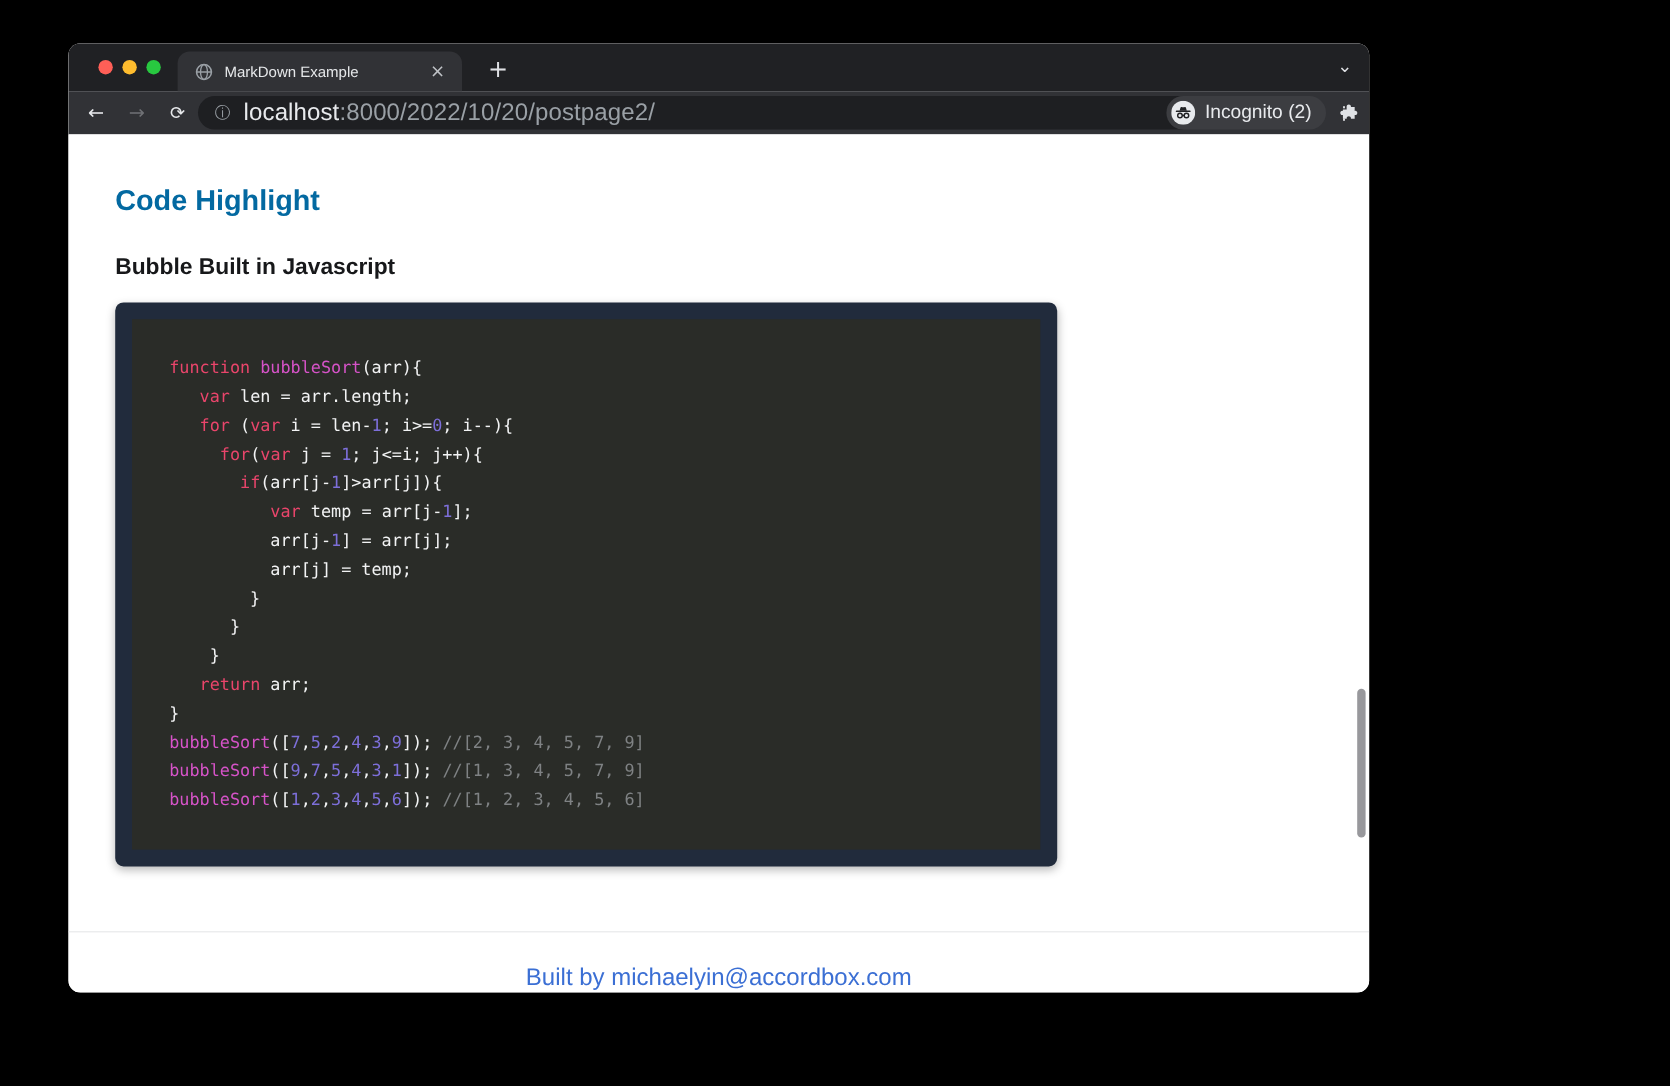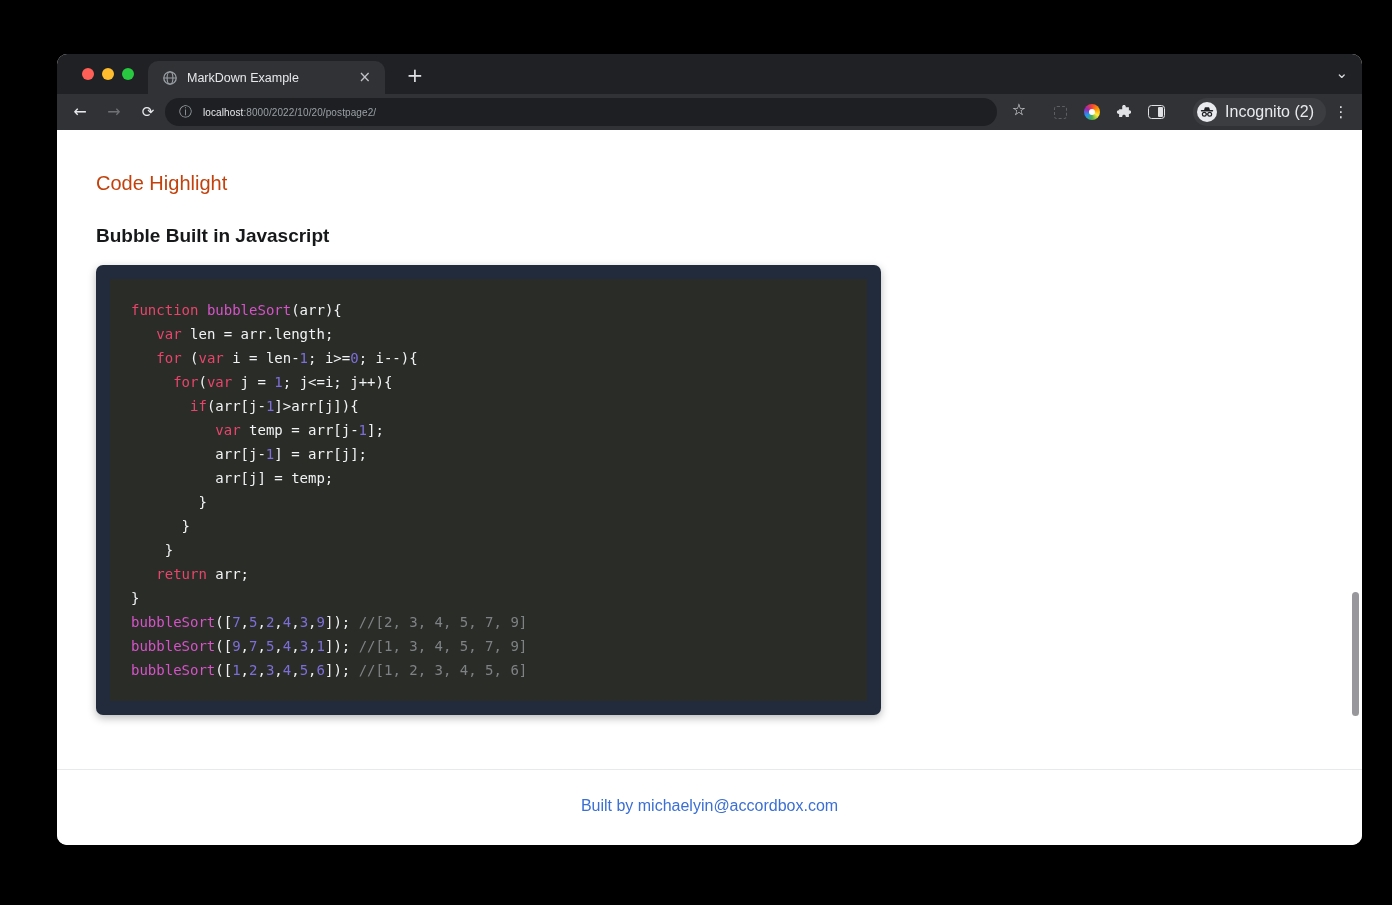--- a/index.html
+++ b/index.html
@@ -7,22 +7,22 @@
   body {
     width: 1392px; height: 905px;
     background: #000;
     font-family: "Liberation Sans", sans-serif;
     overflow: hidden;
     position: relative;
   }
 
   
   .window {
-    position: absolute; left: 57px; top: 54px;
-    width: 1305px; height: 791px;
+    position: absolute; left: 57px; top: 36px;
+    width: 1084px; height: 791px;
     border-radius: 10px;
     overflow: hidden;
     background: #fff;
     box-shadow: 0 20px 60px rgba(0,0,0,.6);
   }
 
   
   .tabstrip {
     position: relative;
     height: 40px;
@@ -86,21 +86,21 @@
     position: absolute; left: 108px; top: 4px;
     width: 832px; height: 28px;
     background: #1e1f22; border-radius: 14px;
     display: flex; align-items: center;
     padding: 0 14px;
   }
   .info-icon {
     color: #9aa0a6; font-size: 13px;
     font-family: "DejaVu Sans", sans-serif;
   }
-  .url { margin-left: 11px; font-size: 10px; letter-spacing: .1px; white-space: nowrap; }
+  .url { margin-left: 11px; font-size: 20px; letter-spacing: .1px; white-space: nowrap; }
   .url-host { color: #e8eaed; }
   .url-path { color: #9aa0a6; }
 
   .tb-icon { position: absolute; }
   .icon-star {
     left: 952px; top: 6px; width: 20px; height: 20px;
     color: #dfe1e5; font-size: 16px; line-height: 20px; text-align: center;
     font-family: "DejaVu Sans", sans-serif;
   }
   .icon-capture {
@@ -144,55 +144,55 @@
   }
 
   
   .content {
     position: absolute; top: 76px; left: 0; right: 0; bottom: 0;
     background: #fff;
   }
   .page { padding: 42px 39px 0 39px; }
   .page-title {
     margin: 0 0 30px;
-    font-size: 20px; font-weight: 400; color: #c2410c;
+    font-size: 24px; font-weight: 700; color: #0369a1;
   }
   .section-title {
     margin: 0 0 18px;
     font-size: 19px; font-weight: 700; color: #17181a;
   }
 
   .code-outer {
     width: 785px;
     background: var(--code-outer-bg);
     border-radius: 7px;
     padding: 14px;
     box-shadow: 0 3px 8px rgba(0,0,0,.28);
   }
   .code-inner {
     background: var(--code-inner-bg);
     padding: 13px 15px;
     overflow: hidden;
   }
   pre.code {
-    margin: 6px;
+    margin: 16px;
     font-family: "DejaVu Sans Mono", monospace;
     font-size: 14px; line-height: 24px;
     color: var(--syntax-plain);
     white-space: pre;
   }
   .tok-kw  { color: var(--syntax-keyword); }
   .tok-fn  { color: var(--syntax-function); }
   .tok-num { color: var(--syntax-number); }
   .tok-cm  { color: var(--syntax-comment); }
   .tok-pl  { color: var(--syntax-plain); }
 
   .footer-sep { border-top: 1px solid #e8e9ea; margin-top: 54px; }
   .site-footer { text-align: center; padding: 27px 0; }
-  .footer-link { color: var(--link); font-size: 16px; text-decoration: none; cursor: pointer; }
+  .footer-link { color: var(--link); font-size: 20px; text-decoration: none; cursor: pointer; }
 
   .scroll-thumb {
     position: absolute; right: 3px; top: 462px;
     width: 7px; height: 124px;
     background: #98989c; border-radius: 4px;
   }
 </style>
 </head>
 <body>
 

